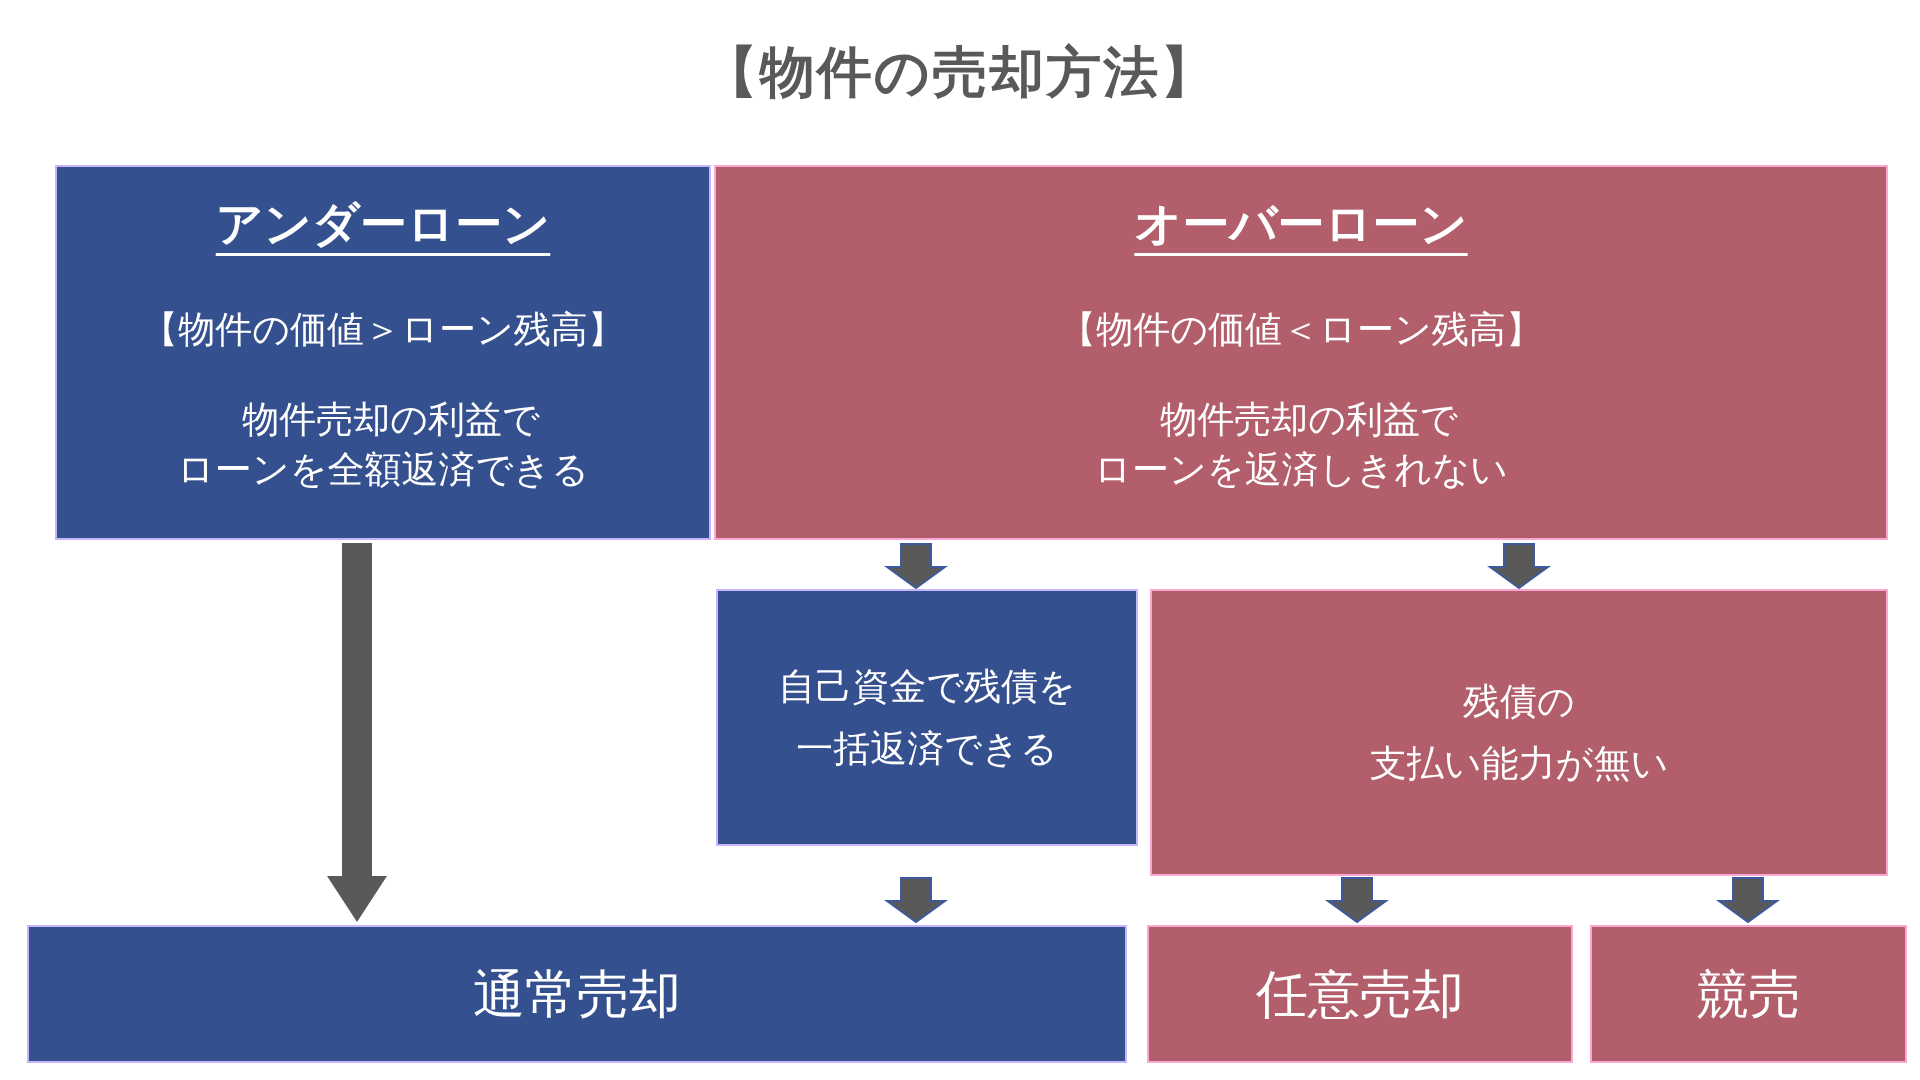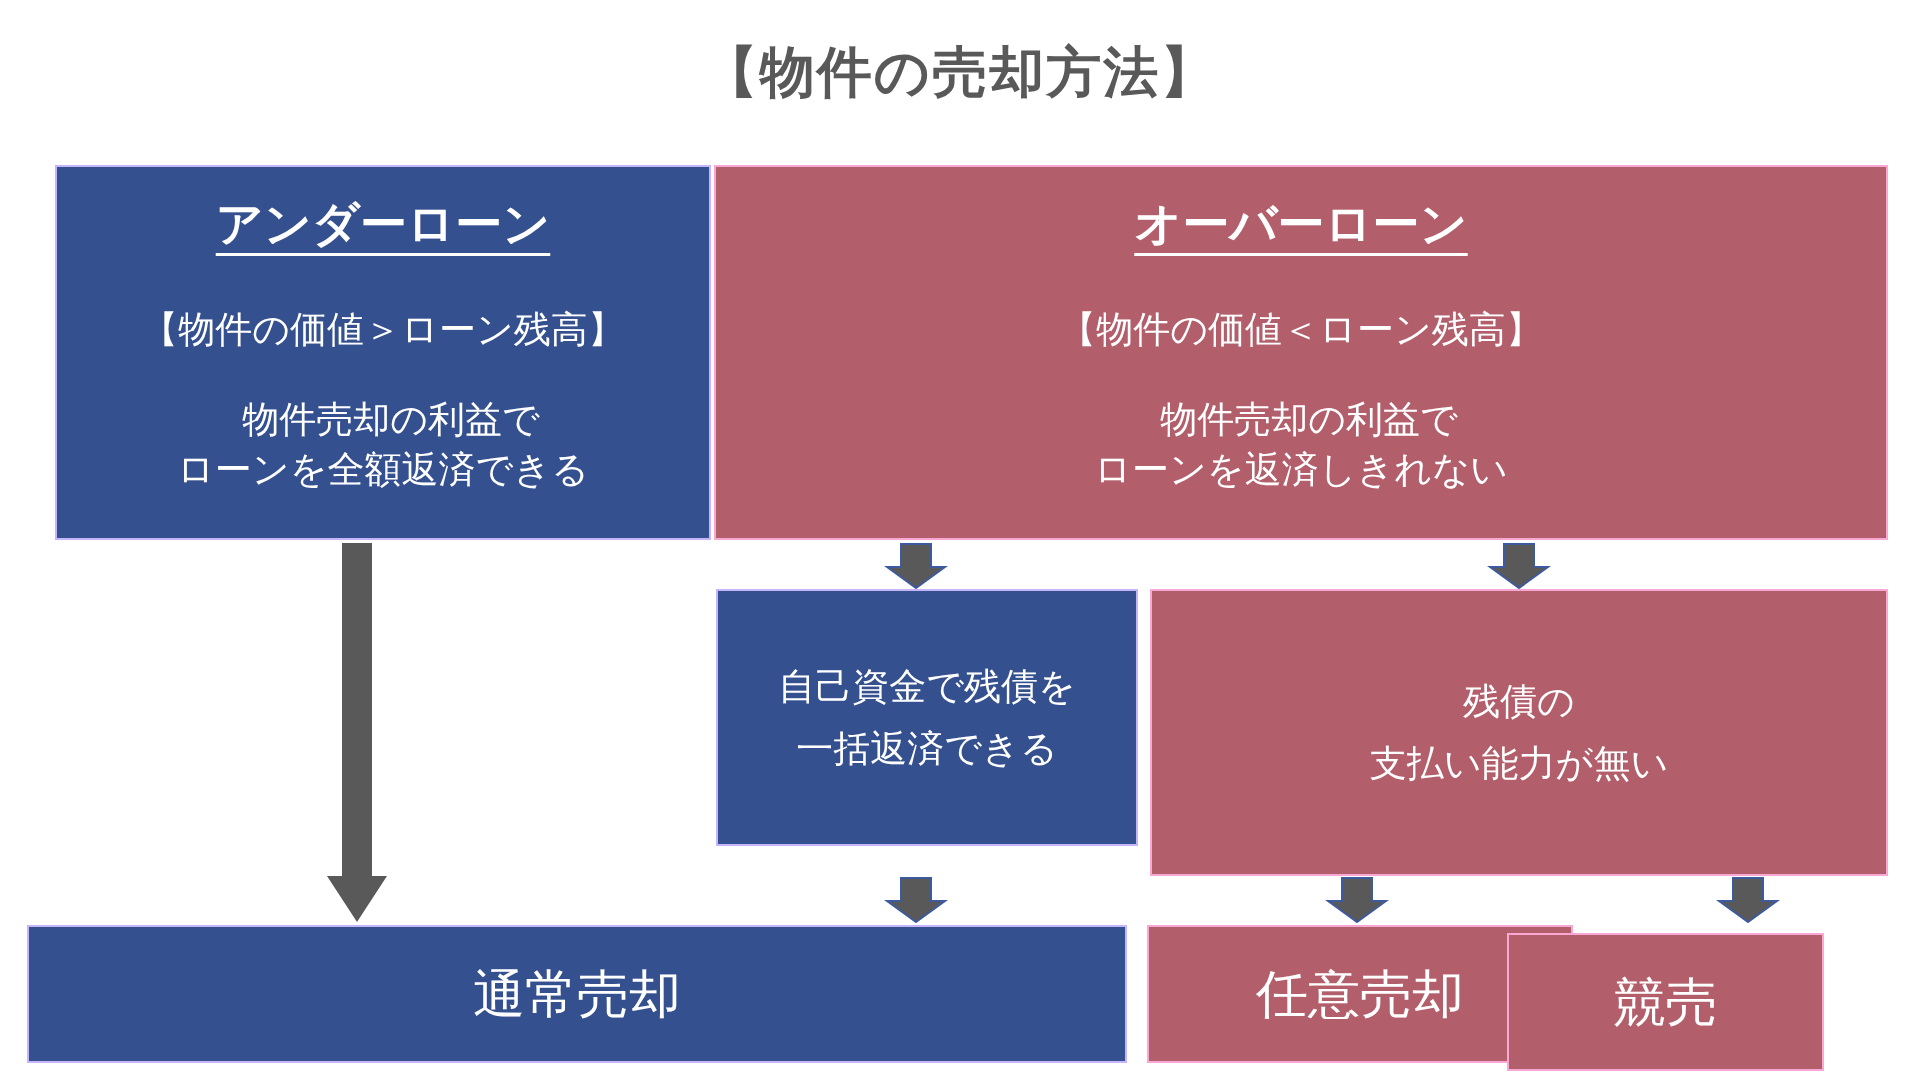--- a/index.html
+++ b/index.html
@@ -98,17 +98,17 @@
   </svg>
 
   <div class="box blue row3" style="left:27px; top:925px; width:1100px; height:138px;">
     <div class="label">通常売却</div>
   </div>
 
   <div class="box red row3" style="left:1147px; top:925px; width:426px; height:138px;">
     <div class="label">任意売却</div>
   </div>
 
-  <div class="box red row3" style="left:1507px; top:925px; width:317px; height:138px;margin-top:8px;">
+  <div class="box red row3" style="left:1590px; top:925px; width:317px; height:138px;">
     <div class="label">競売</div>
   </div>
 
 </div>
 
 </body></html>

